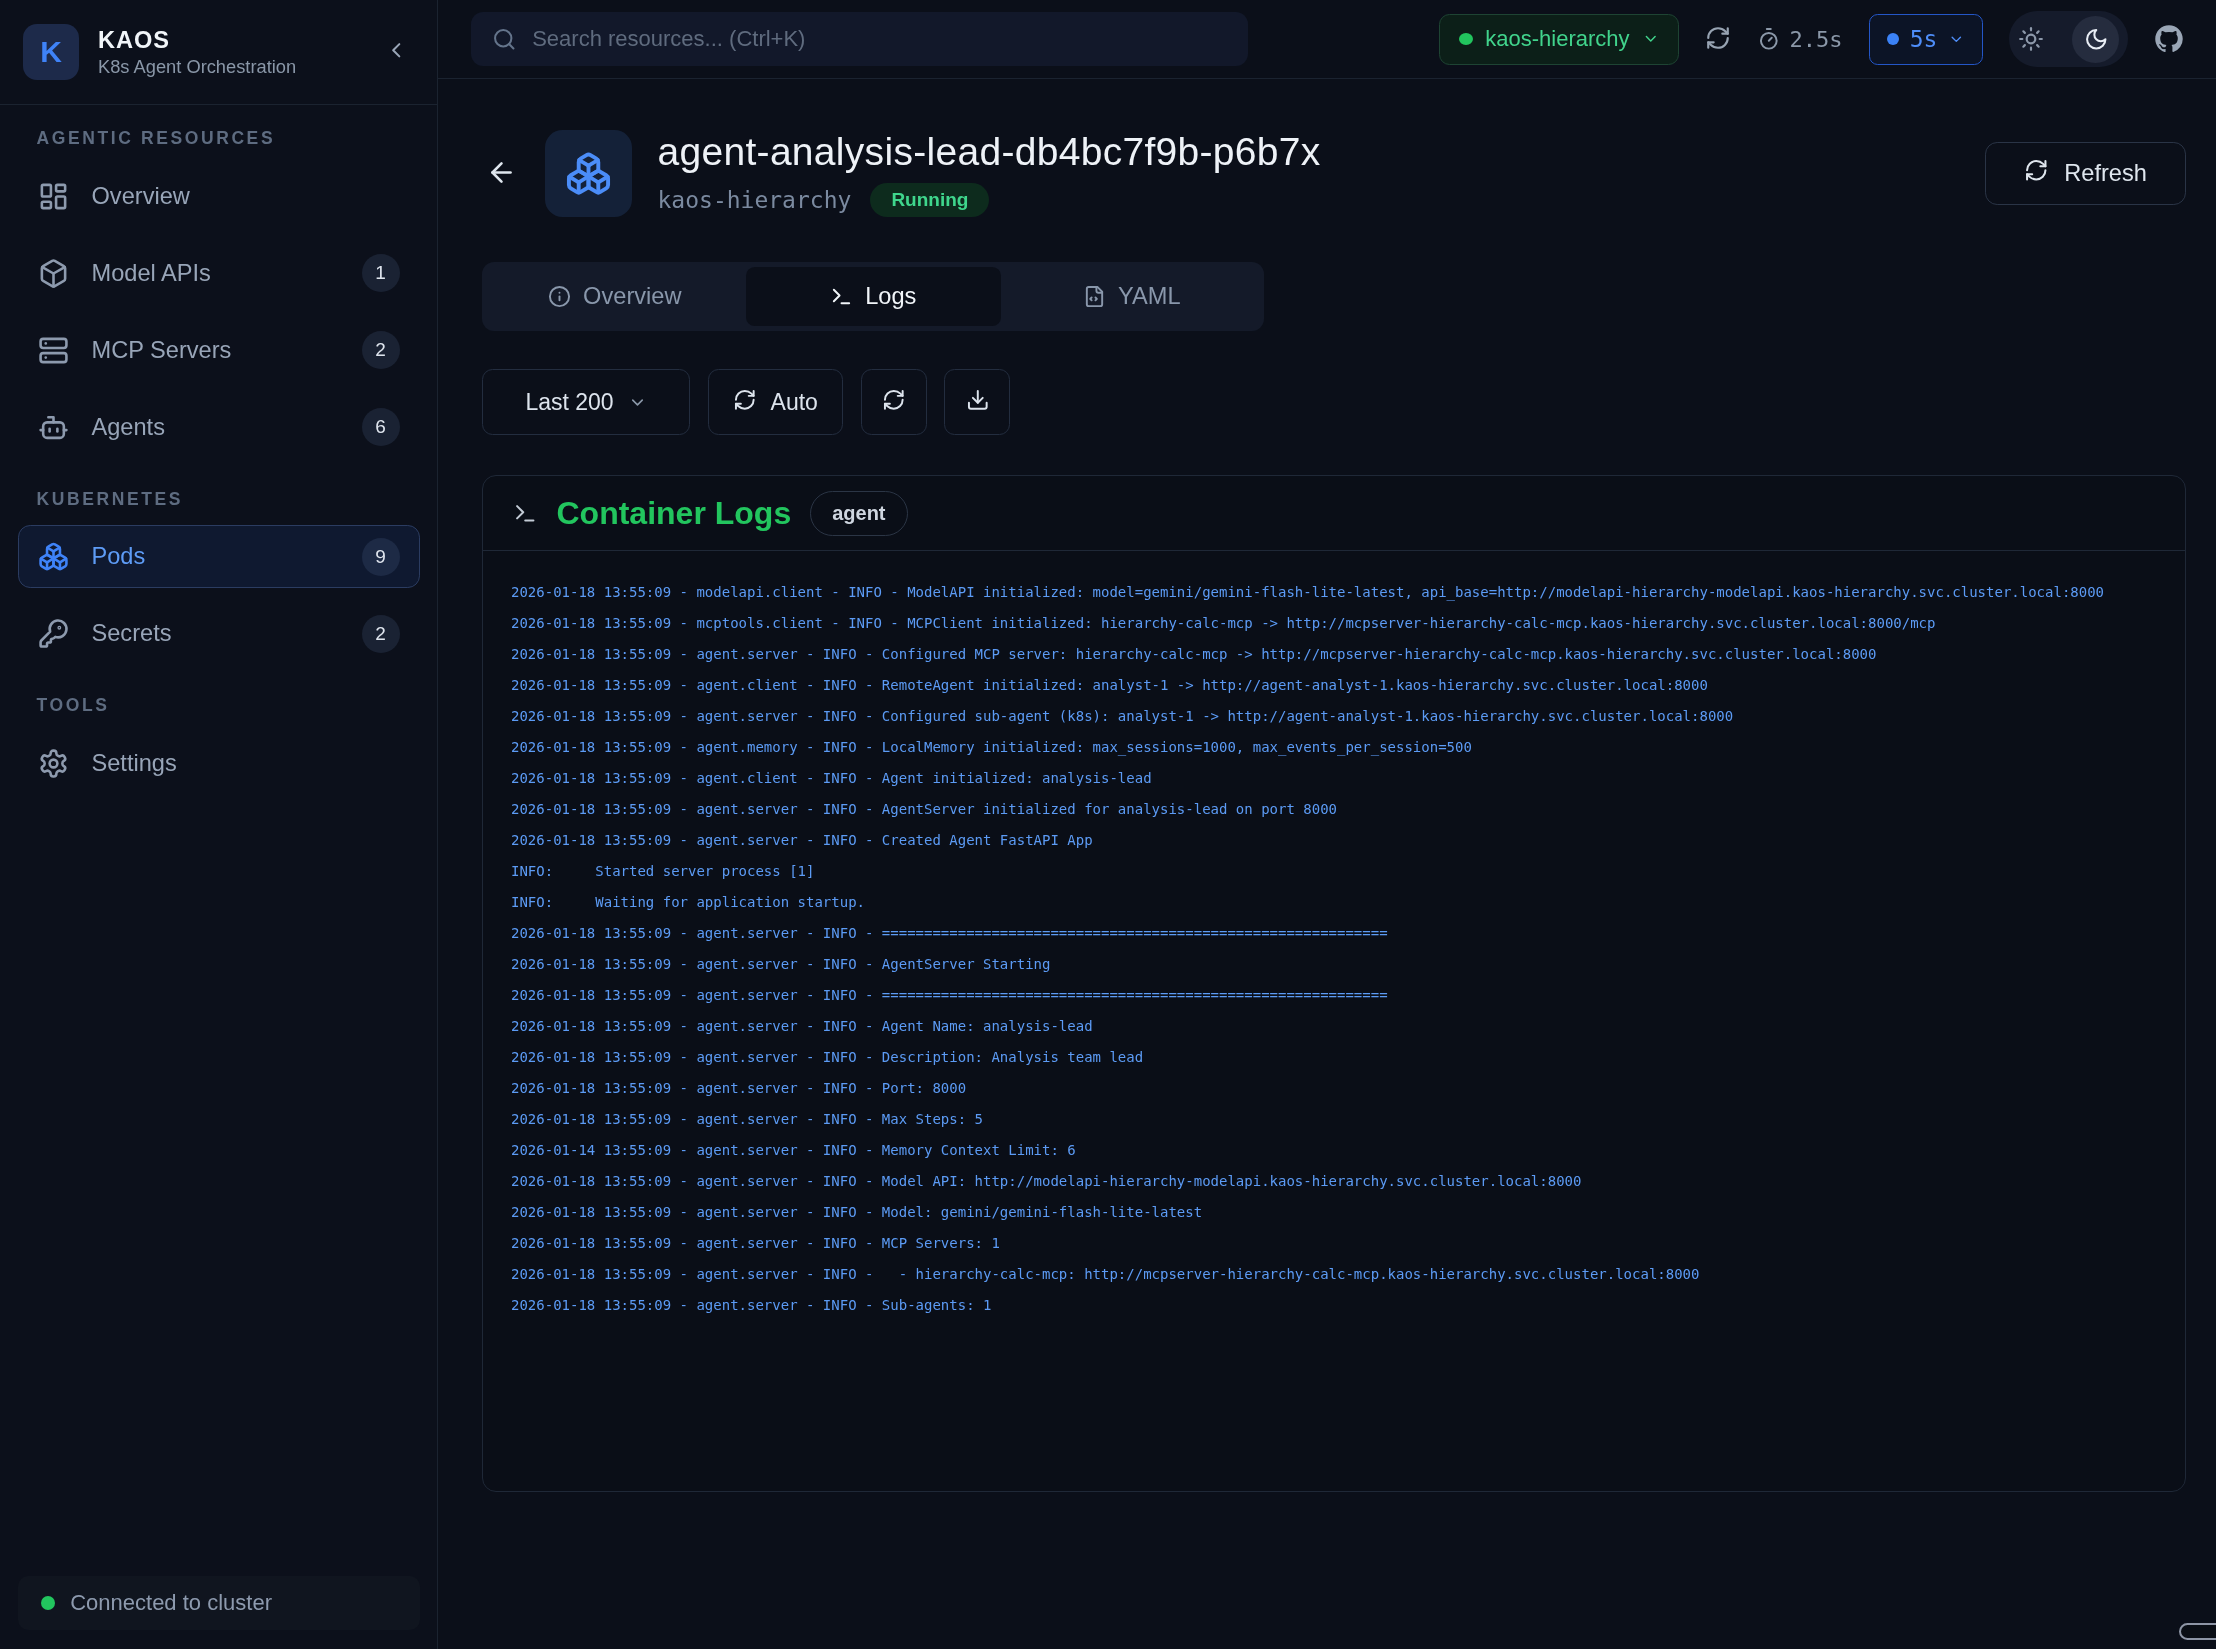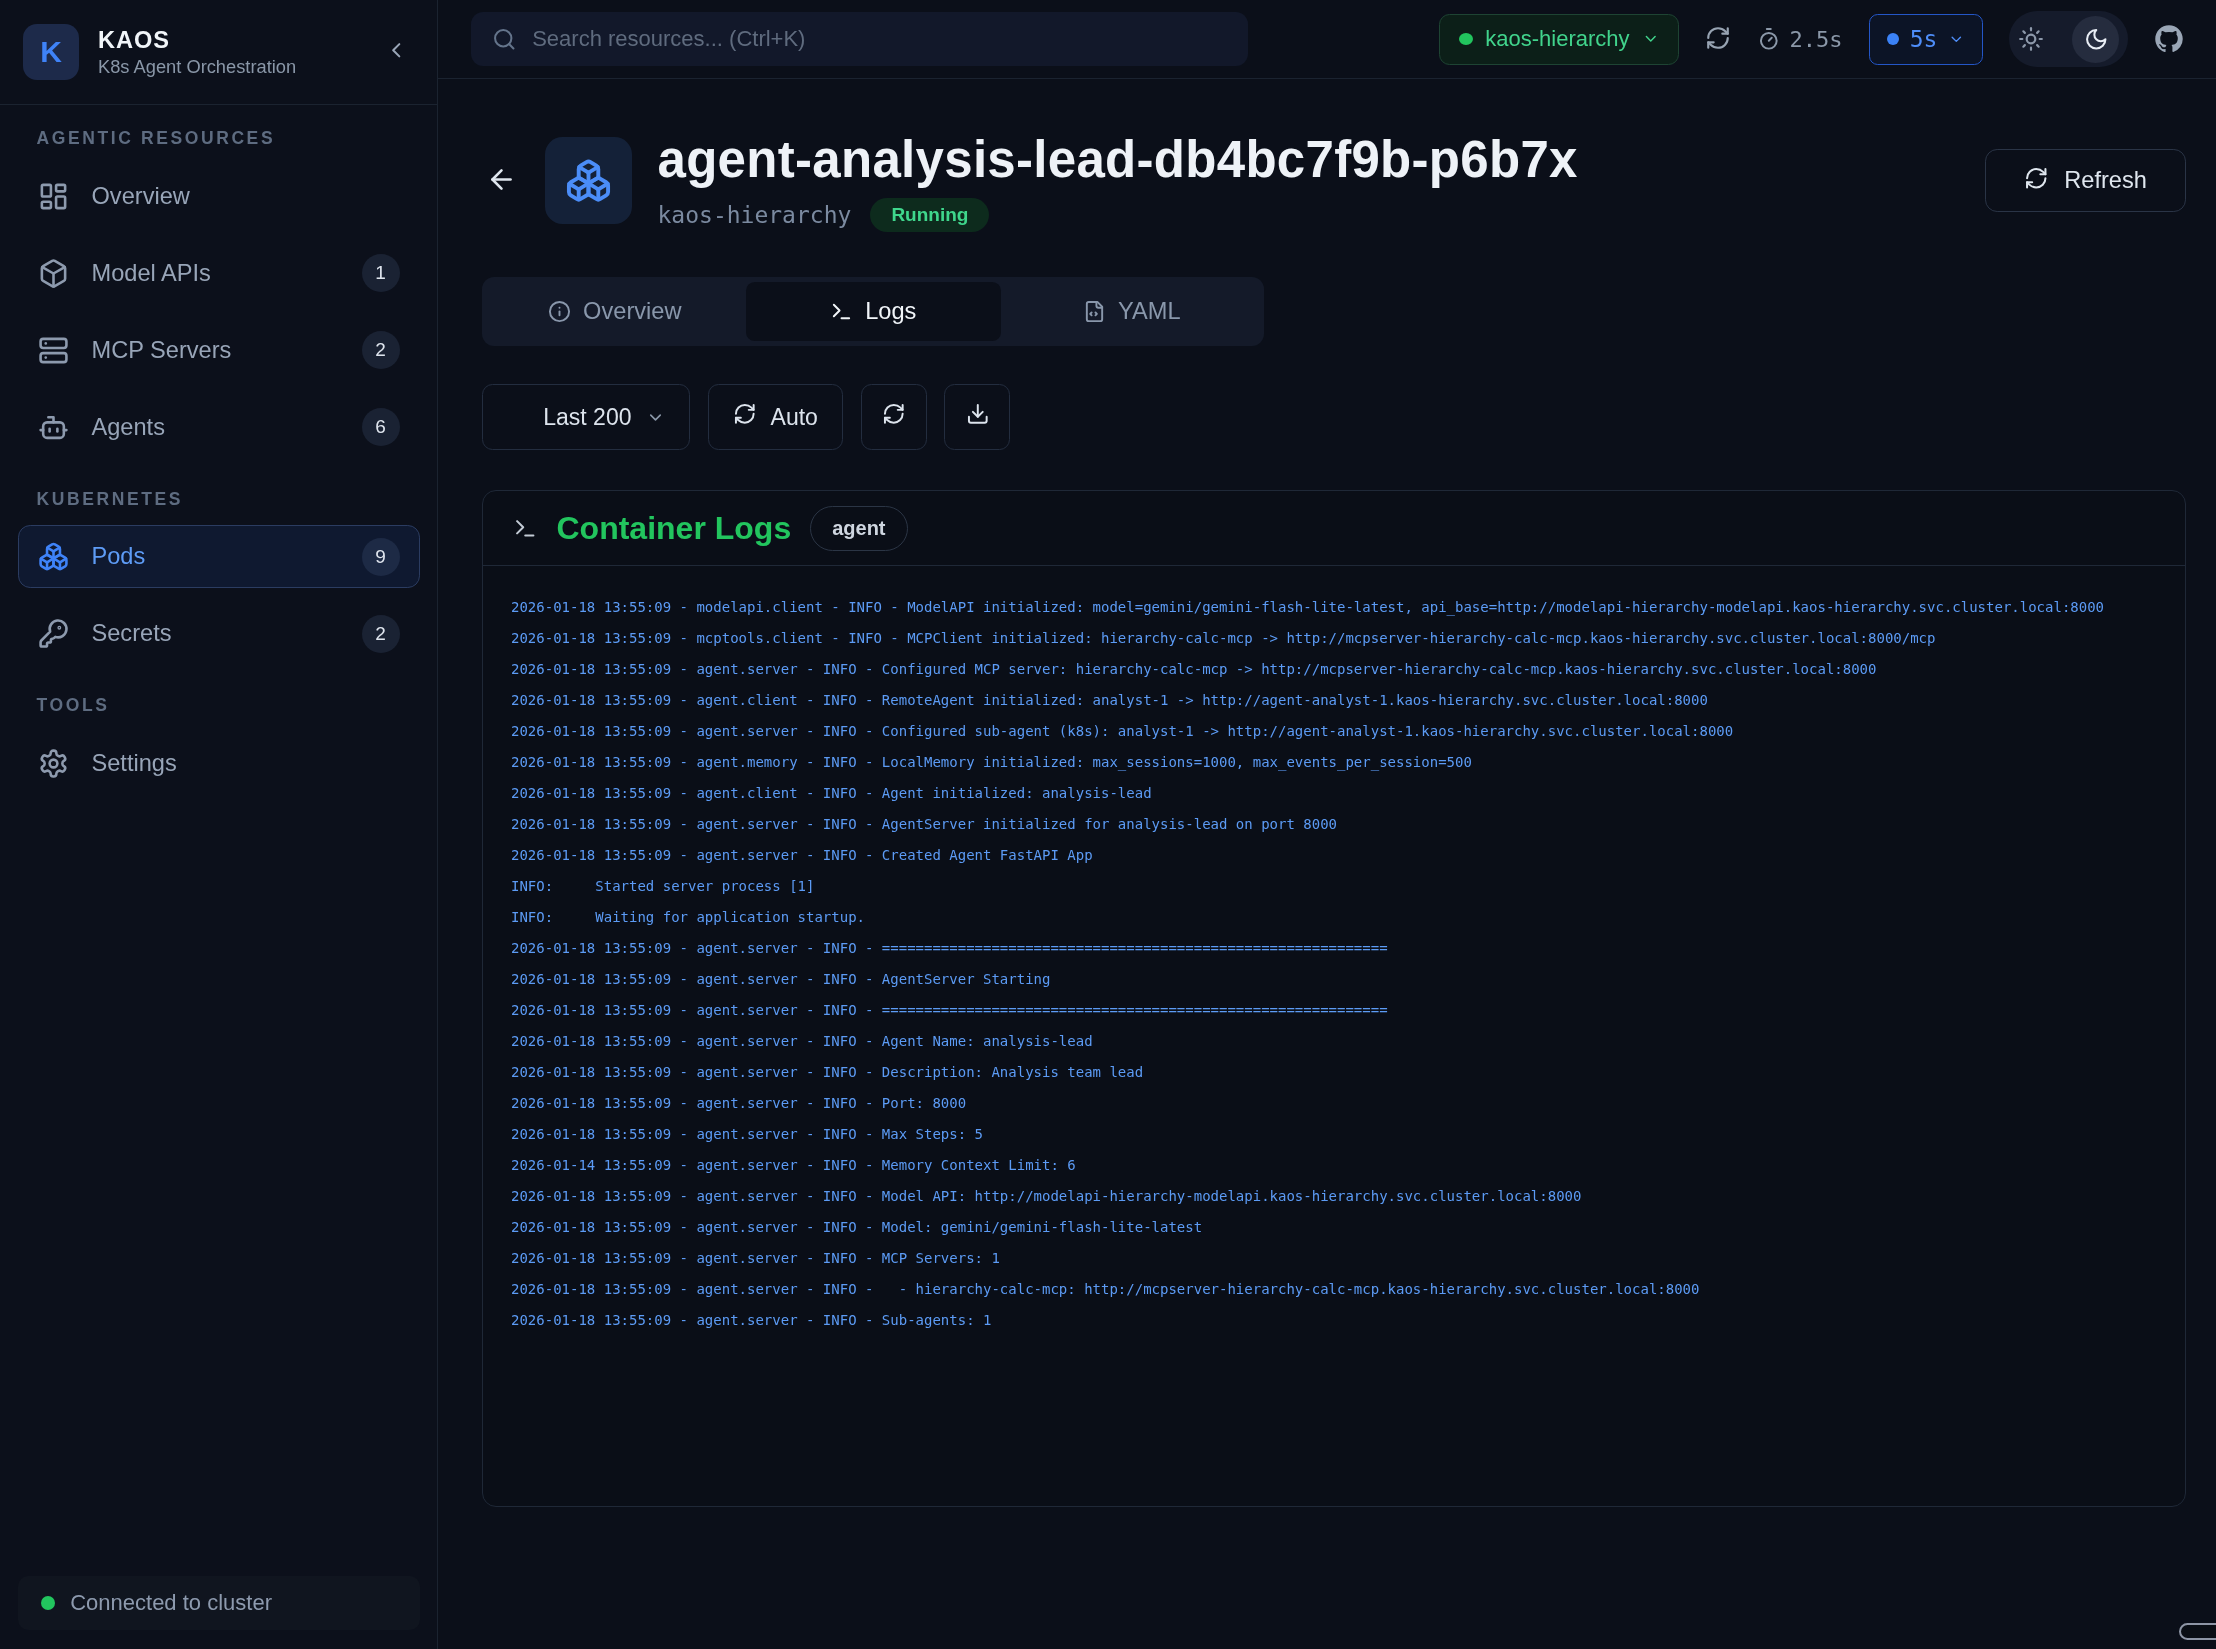--- a/index.html
+++ b/index.html
@@ -59,36 +59,36 @@
   .gh { color:#9aa6b6; width:30px; height:30px; display:flex; cursor:pointer; }
   .gh svg { width:30px; height:30px; }
 
   
   .content { flex:1; padding:0 31px 0 44px; overflow:hidden; }
   .page-head { margin-top:51px; display:flex; align-items:center; }
   .back-btn { background:none; border:0; color:#dfe6ee; width:38px; height:38px; cursor:pointer; margin-right:24.5px; }
   .back-btn svg { width:31px; height:31px; }
   .pod-ic { width:87px; height:87px; border-radius:17.5px; background:#142138; display:flex; align-items:center; justify-content:center; margin-right:26px; }
   .pod-ic svg { width:47px; height:47px; color:#4b8df8; }
-  .ph-title { font-size:51px; font-weight:bold; color:#eef2f7; letter-spacing:0.3px;text-align:center; }
+  .ph-title { font-size:39px; font-weight:normal; color:#eef2f7; letter-spacing:0.3px;text-align:center; }
   .ph-row { display:flex; align-items:center; gap:19px; margin-top:8.7px; }
   .ph-ns { font-family:"DejaVu Sans Mono", monospace; font-size:23px; color:#7b8aa0; }
   .run-badge { padding:6.1px 21px; background:#0d2b1d; border-radius:873px; color:#3fd68c; font-size:19px; font-weight:bold; }
   .refresh-btn { margin-left:auto; width:201px; height:63px; border:0.9px solid #2a3446; border-radius:12.2px; background:transparent; color:#dfe6ee; font-size:23.6px; display:flex; align-items:center; justify-content:center; gap:15.7px; cursor:pointer; font-family:inherit; }
   .refresh-btn svg { width:24.5px; height:24.5px; }
 
   .tabs { margin-top:45px; display:inline-flex; background:#141a29; border-radius:12.2px; padding:5.2px; gap:3.5px; }
   .tab { width:255px; height:59px; border:0; background:transparent; border-radius:8.7px; display:flex; align-items:center; justify-content:center; gap:12.2px; color:#8997ab; font-size:23.6px; cursor:pointer; font-family:inherit; }
   .tab svg { width:23px; height:23px; }
   .tab.active { background:#0b0f19; color:#f1f5f9; }
 
   .log-controls { margin-top:38px; display:flex; gap:17.5px; }
   .ctrl { height:66px; border:0.9px solid #232d3f; border-radius:10.5px; background:transparent; color:#dde4ed; font-size:23px; display:flex; align-items:center; gap:14px; padding:0 24.5px; cursor:pointer; font-family:inherit; }
   .ctrl svg { width:23.6px; height:23.6px; }
-  .ctrl.select { width:208px; justify-content:flex-end; }
+  .ctrl.select { width:208px; justify-content:center; }
   .ctrl.select svg { color:#8b98a9; width:19px; height:19px; }
   .ctrl.icon-only { width:66px; justify-content:center; padding:0; }
 
   .log-card { margin-top:40px; height:1017px; border:0.9px solid #1f2837; border-radius:14px; background:#0a0e17; overflow:hidden; display:flex; flex-direction:column; }
   .log-head { height:75px; flex:0 0 75px; display:flex; align-items:center; gap:19px; padding:0 30px; border-bottom:0.9px solid #1f2837; }
   .log-head .term { width:24.5px; height:24.5px; color:#c3cbd6; display:flex; }
   .log-head .term svg { width:24.5px; height:24.5px; }
   .log-title { font-size:32px; font-weight:600; color:#22c55e; }
   .ctr-badge { border:0.9px solid #2b3545; border-radius:873px; padding:10px 21px; font-size:20px; font-weight:600; color:#cfd6e0; }
   .log-body { flex:1; padding:26px 28px; font-family:"DejaVu Sans Mono", monospace; font-size:14px; line-height:31px; color:#5c9bf5; overflow:hidden; }

